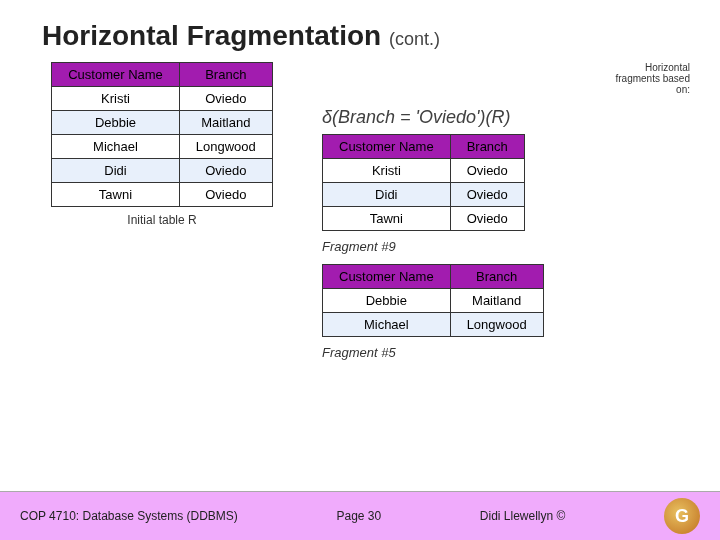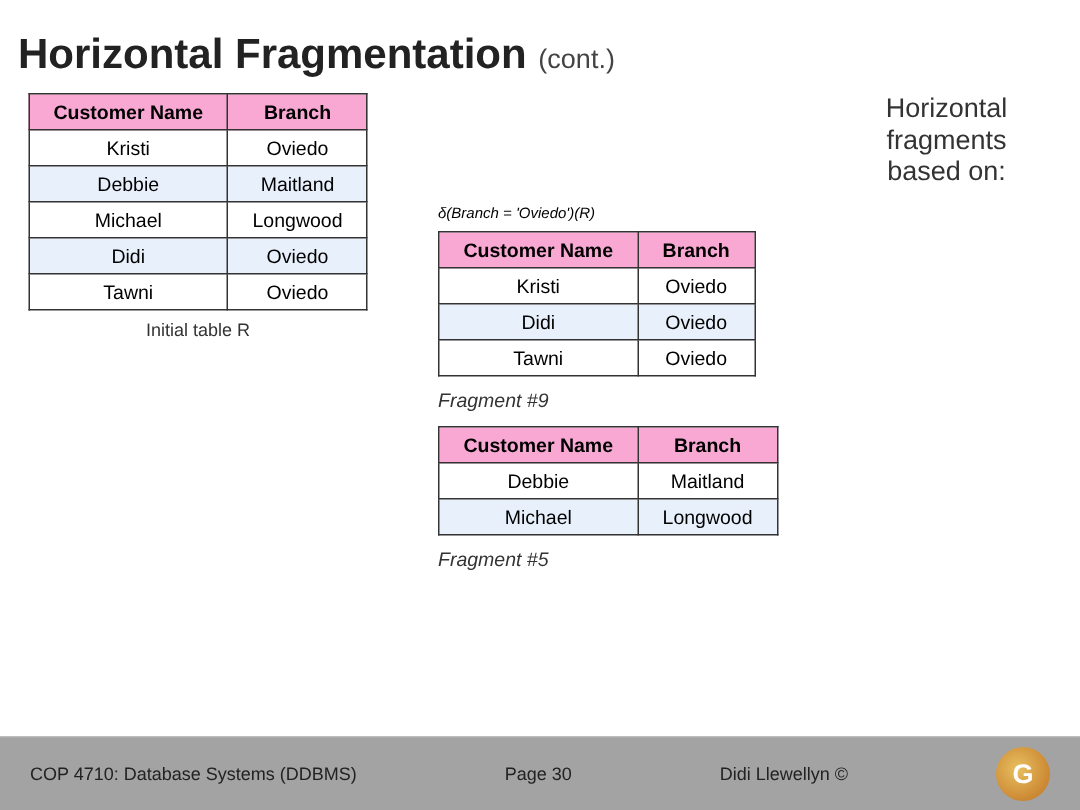--- a/index.html
+++ b/index.html
@@ -8,39 +8,39 @@
       width: 720px;
       height: 540px;
       background: #fff;
       font-family: Arial, sans-serif;
       font-size: 14px;
       overflow: hidden;
       position: relative;
     }
 
     .main-content {
-      padding: 20px 30px 10px 12px;
+      padding: 20px 30px 10px 42px;
     }
 
     .page-title {
       font-size: 28px;
       font-weight: bold;
       color: #222;
       margin-bottom: 10px;
     }
 
     .page-title .cont {
       font-size: 18px;
       font-weight: normal;
       color: #444;
     }
 
     .subtitle {
-      text-align: center;
-      font-size: 18px;
+      text-align: right;
+      font-size: 10px;
       color: #333;
       margin-bottom: 12px;
       margin-left: 280px;
     }
 
     .layout-row {
       display: flex;
       flex-direction: row;
       gap: 40px;
       align-items: flex-start;
@@ -65,58 +65,58 @@
       font-size: 13px;
     }
 
     table th, table td {
       border: 1px solid #333;
       padding: 4px 16px;
       text-align: center;
     }
 
     table th {
-      background: #f9a8d4;
-      font-weight: bold;
+      background: #a21caf;
+      font-weight: normal;
     }
 
     table tr:nth-child(odd) td {
       background: #fff;
     }
     table tr:nth-child(even) td {
       background: #e8f0fb;
     }
 
     .table-label {
       font-size: 12px;
       color: #333;
       margin-top: 6px;
     }
 
     .sigma-label {
-      font-size: 10px;
-      color: #000000;
+      font-size: 18px;
+      color: #404040;
       margin-bottom: 6px;
       font-style: italic;
     }
 
     .fragment-label {
       font-size: 13px;
       color: #333;
       margin-top: 8px;
       margin-bottom: 10px;
       font-style: italic;
     }
 
     .footer {
       position: absolute;
       bottom: 0;
       left: 0;
       right: 0;
-      background: #a3a3a3;
+      background: #f0abfc;
       display: flex;
       flex-direction: row;
       justify-content: space-between;
       align-items: center;
       padding: 6px 20px;
       font-size: 12px;
       color: #222;
       border-top: 1px solid #aaa;
     }
 

